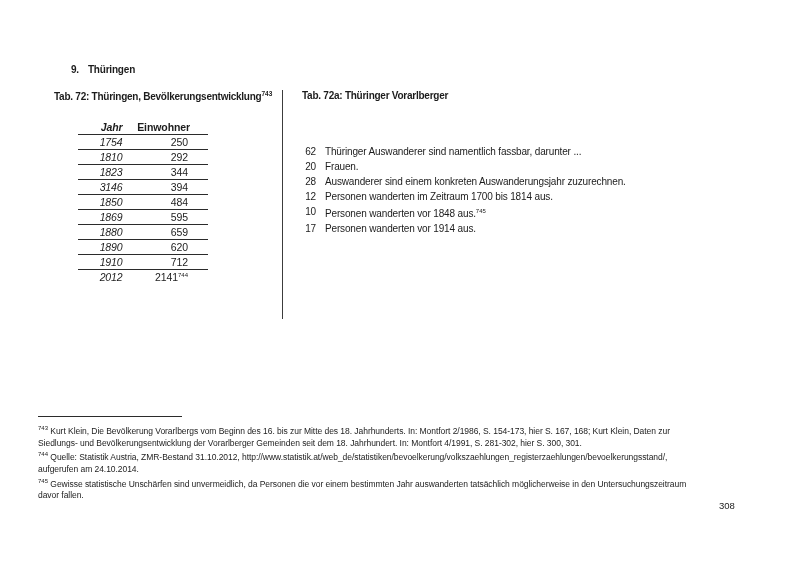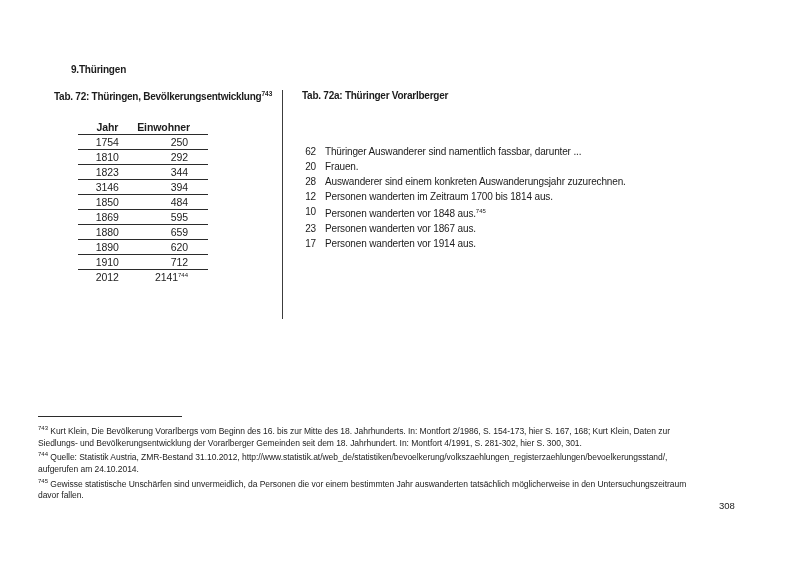--- a/index.html
+++ b/index.html
@@ -16,21 +16,21 @@
   
   .section-heading {
     position: absolute;
     left: 71px;
     top: 64px;
     font-size: 10px;
     font-weight: bold;
     letter-spacing: -0.2px;
   }
   .section-heading .sec-num { display: inline-block; }
-  .section-heading .sec-title { display: inline-block; }
+  .section-heading .sec-title { display: inline-block; margin-left: 9px; }
 
   .tab-title {
     position: absolute;
     top: 90px;
     font-size: 10px;
     font-weight: bold;
     letter-spacing: -0.25px;
     white-space: nowrap;
   }
   .tab-title.left  { left: 54px; }
@@ -58,21 +58,21 @@
     letter-spacing: -0.1px;
   }
   .pop-table th, .pop-table td {
     height: 14px;
     padding: 0;
     border-bottom: 1px solid #2b2b2b;
     font-weight: normal;
     vertical-align: middle;
   }
   .pop-table th { font-weight: bold; }
-  .pop-table .col-jahr { text-align: center; padding-left: 14px; }
+  .pop-table .col-jahr { text-align: right; padding-left: 14px; font-style: italic; }
   .pop-table th.col-einw { text-align: right; padding-right: 18px; margin-top: 40px; }
   .pop-table td.col-einw { text-align: right; padding-right: 20px; }
   .pop-table tr.last-row td { border-bottom: none; }
   .pop-table sup { font-size: 6px; letter-spacing: 0; }
 
   
   .emigrant-list {
     position: absolute;
     left: 302px;
     top: 144px;
@@ -197,24 +197,20 @@
       <span class="num">28</span>
       <span class="txt">Auswanderer sind einem konkreten Auswanderungsjahr zuzurechnen.</span>
     </div>
     <div class="emigrant-item">
       <span class="num">12</span>
       <span class="txt">Personen wanderten im Zeitraum 1700 bis 1814 aus.</span>
     </div>
     <div class="emigrant-item">
       <span class="num">10</span>
       <span class="txt"><span>Personen wanderten vor 1848 aus.</span><sup>745</sup></span>
-    </div>
-    <div class="emigrant-item">
-      <span class="num">23</span>
-      <span class="txt">Personen wanderten vor 1867 aus.</span>
     </div>
     <div class="emigrant-item">
       <span class="num">17</span>
       <span class="txt">Personen wanderten vor 1914 aus.</span>
     </div>
   </div>
 
   <div class="footnotes">
     <div class="fn-rule"></div>
     <p class="footnote"><sup>743</sup> <span class="fn-text">Kurt Klein, Die Bevölkerung Vorarlbergs vom Beginn des 16. bis zur Mitte des 18. Jahrhunderts. In: Montfort 2/1986, S. 154-173, hier S. 167, 168; Kurt Klein, Daten zur

